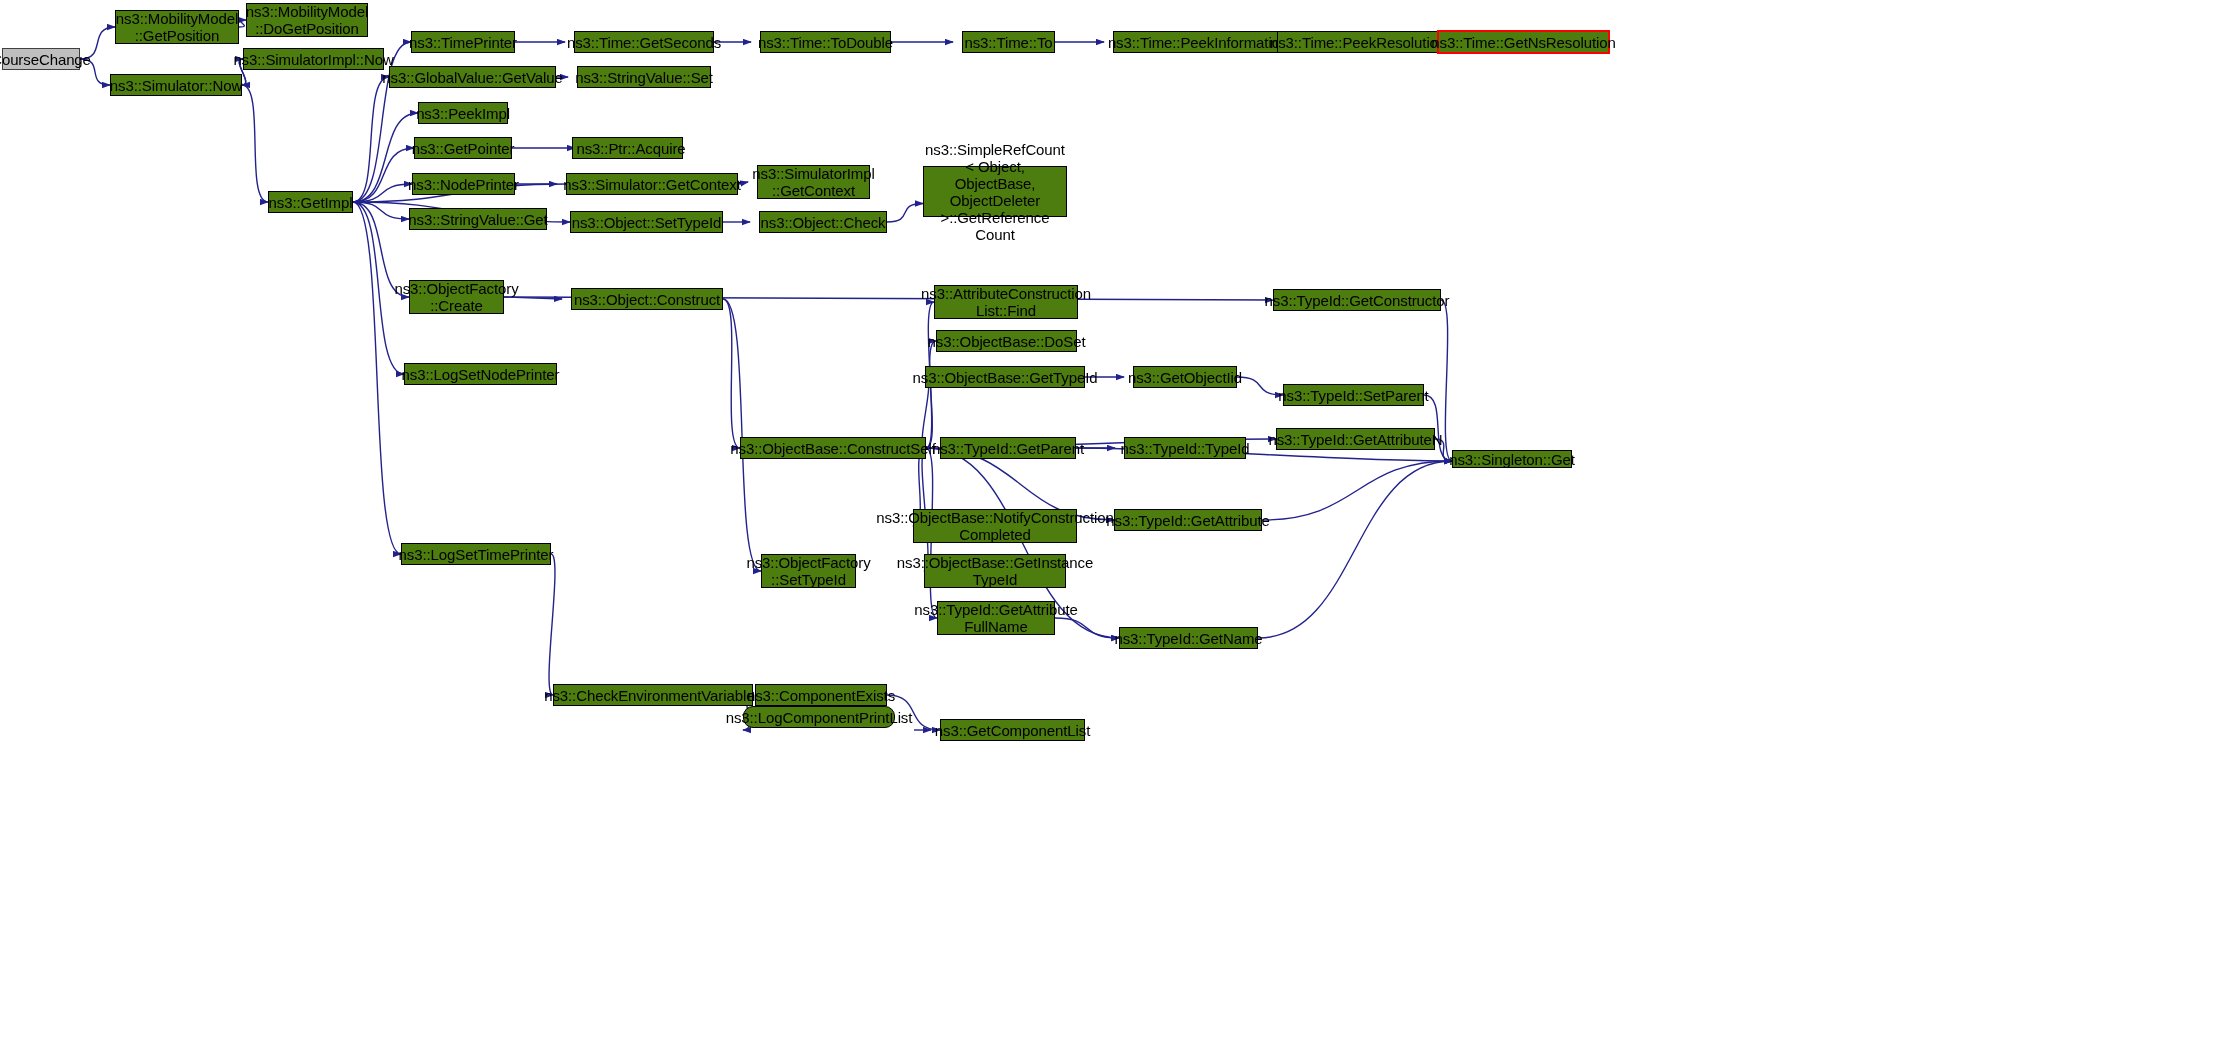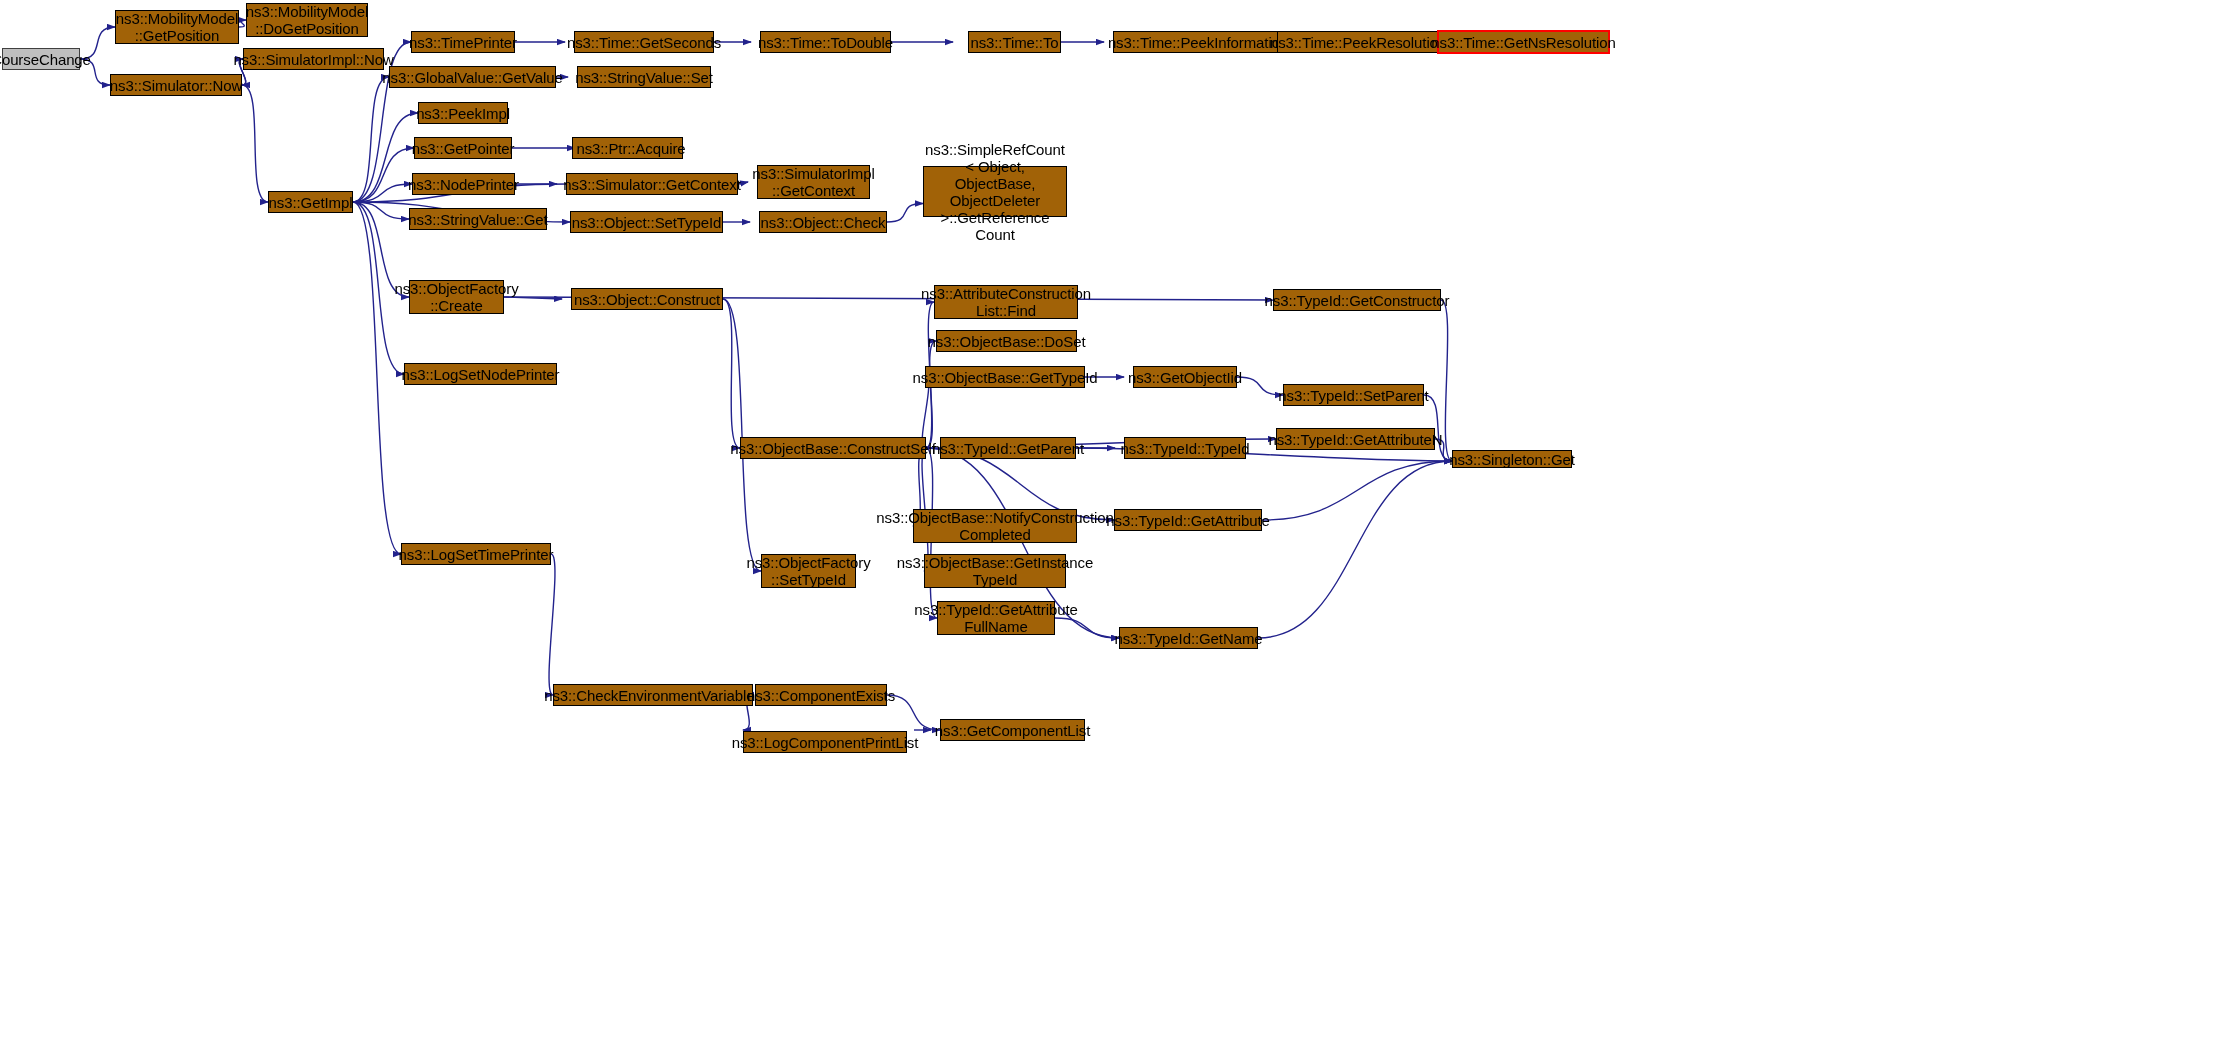--- a/index.html
+++ b/index.html
@@ -20,21 +20,21 @@
     left: 0;
     top: 0;
     width: 2224px;
     height: 1055px;
     pointer-events: none;
   }
   .node {
     position: absolute;
     box-sizing: border-box;
     border: 1px solid #000000;
-    background: #a16207;
+    background: #4d7c0f;
     color: #000000;
     font-size: 15px;
     line-height: 17px;
     display: flex;
     align-items: center;
     justify-content: center;
     text-align: center;
     padding: 1px 4px;
     white-space: pre-line;
     letter-spacing: -0.1px;
@@ -122,21 +122,21 @@
       <div class="node root" style="left: 2px; top: 48px; width: 78px; height: 22px;">CourseChange</div>
       <div class="node" style="left: 115px; top: 10px; width: 124px; height: 34px;">ns3::MobilityModel
 ::GetPosition</div>
       <div class="node" style="left: 246px; top: 3px; width: 122px; height: 34px;">ns3::MobilityModel
 ::DoGetPosition</div>
       <div class="node" style="left: 110px; top: 74px; width: 132px; height: 22px;">ns3::Simulator::Now</div>
       <div class="node" style="left: 243px; top: 48px; width: 141px; height: 22px;">ns3::SimulatorImpl::Now</div>
       <div class="node" style="left: 411px; top: 31px; width: 104px; height: 22px;">ns3::TimePrinter</div>
       <div class="node" style="left: 574px; top: 31px; width: 140px; height: 22px;">ns3::Time::GetSeconds</div>
       <div class="node" style="left: 760px; top: 31px; width: 131px; height: 22px;">ns3::Time::ToDouble</div>
-      <div class="node" style="left: 962px; top: 31px; width: 93px; height: 22px; margin-left: 6px;">ns3::Time::To</div>
+      <div class="node" style="left: 962px; top: 31px; width: 93px; height: 22px;">ns3::Time::To</div>
       <div class="node" style="left: 1113px; top: 31px; width: 170px; height: 22px;">ns3::Time::PeekInformation</div>
       <div class="node" style="left: 1277px; top: 31px; width: 162px; height: 22px;">ns3::Time::PeekResolution</div>
       <div class="node highlight" style="left: 1437px; top: 30px; width: 173px; height: 24px;">ns3::Time::GetNsResolution</div>
       <div class="node" style="left: 389px; top: 66px; width: 167px; height: 22px;">ns3::GlobalValue::GetValue</div>
       <div class="node" style="left: 577px; top: 66px; width: 134px; height: 22px;">ns3::StringValue::Set</div>
       <div class="node" style="left: 418px; top: 102px; width: 90px; height: 22px;">ns3::PeekImpl</div>
       <div class="node" style="left: 414px; top: 137px; width: 98px; height: 22px;">ns3::GetPointer</div>
       <div class="node" style="left: 572px; top: 137px; width: 111px; height: 22px; padding-left: 11px;">ns3::Ptr::Acquire</div>
       <div class="node" style="left: 412px; top: 173px; width: 103px; height: 22px;">ns3::NodePrinter</div>
       <div class="node" style="left: 566px; top: 173px; width: 172px; height: 22px;">ns3::Simulator::GetContext</div>
@@ -172,16 +172,16 @@
 ::SetTypeId</div>
       <div class="node" style="left: 924px; top: 554px; width: 142px; height: 34px;">ns3::ObjectBase::GetInstance
 TypeId</div>
       <div class="node" style="left: 937px; top: 601px; width: 118px; height: 34px;">ns3::TypeId::GetAttribute
 FullName</div>
       <div class="node" style="left: 1119px; top: 627px; width: 139px; height: 22px;">ns3::TypeId::GetName</div>
       <div class="node" style="left: 404px; top: 363px; width: 153px; height: 22px;">ns3::LogSetNodePrinter</div>
       <div class="node" style="left: 401px; top: 543px; width: 150px; height: 22px;">ns3::LogSetTimePrinter</div>
       <div class="node" style="left: 553px; top: 684px; width: 200px; height: 22px;">ns3::CheckEnvironmentVariables</div>
       <div class="node" style="left: 755px; top: 684px; width: 132px; height: 22px;">ns3::ComponentExists</div>
-      <div class="node" style="left: 743px; top: 731px; width: 164px; height: 22px;">ns3::LogComponentPrintList</div>
+      <div class="node" style="left: 743px; top: 706px; width: 152px; height: 22px; border-radius: 10px;">ns3::LogComponentPrintList</div>
       <div class="node" style="left: 940px; top: 719px; width: 145px; height: 22px;">ns3::GetComponentList</div>
     </div>
 </div>
 
 </body></html>

